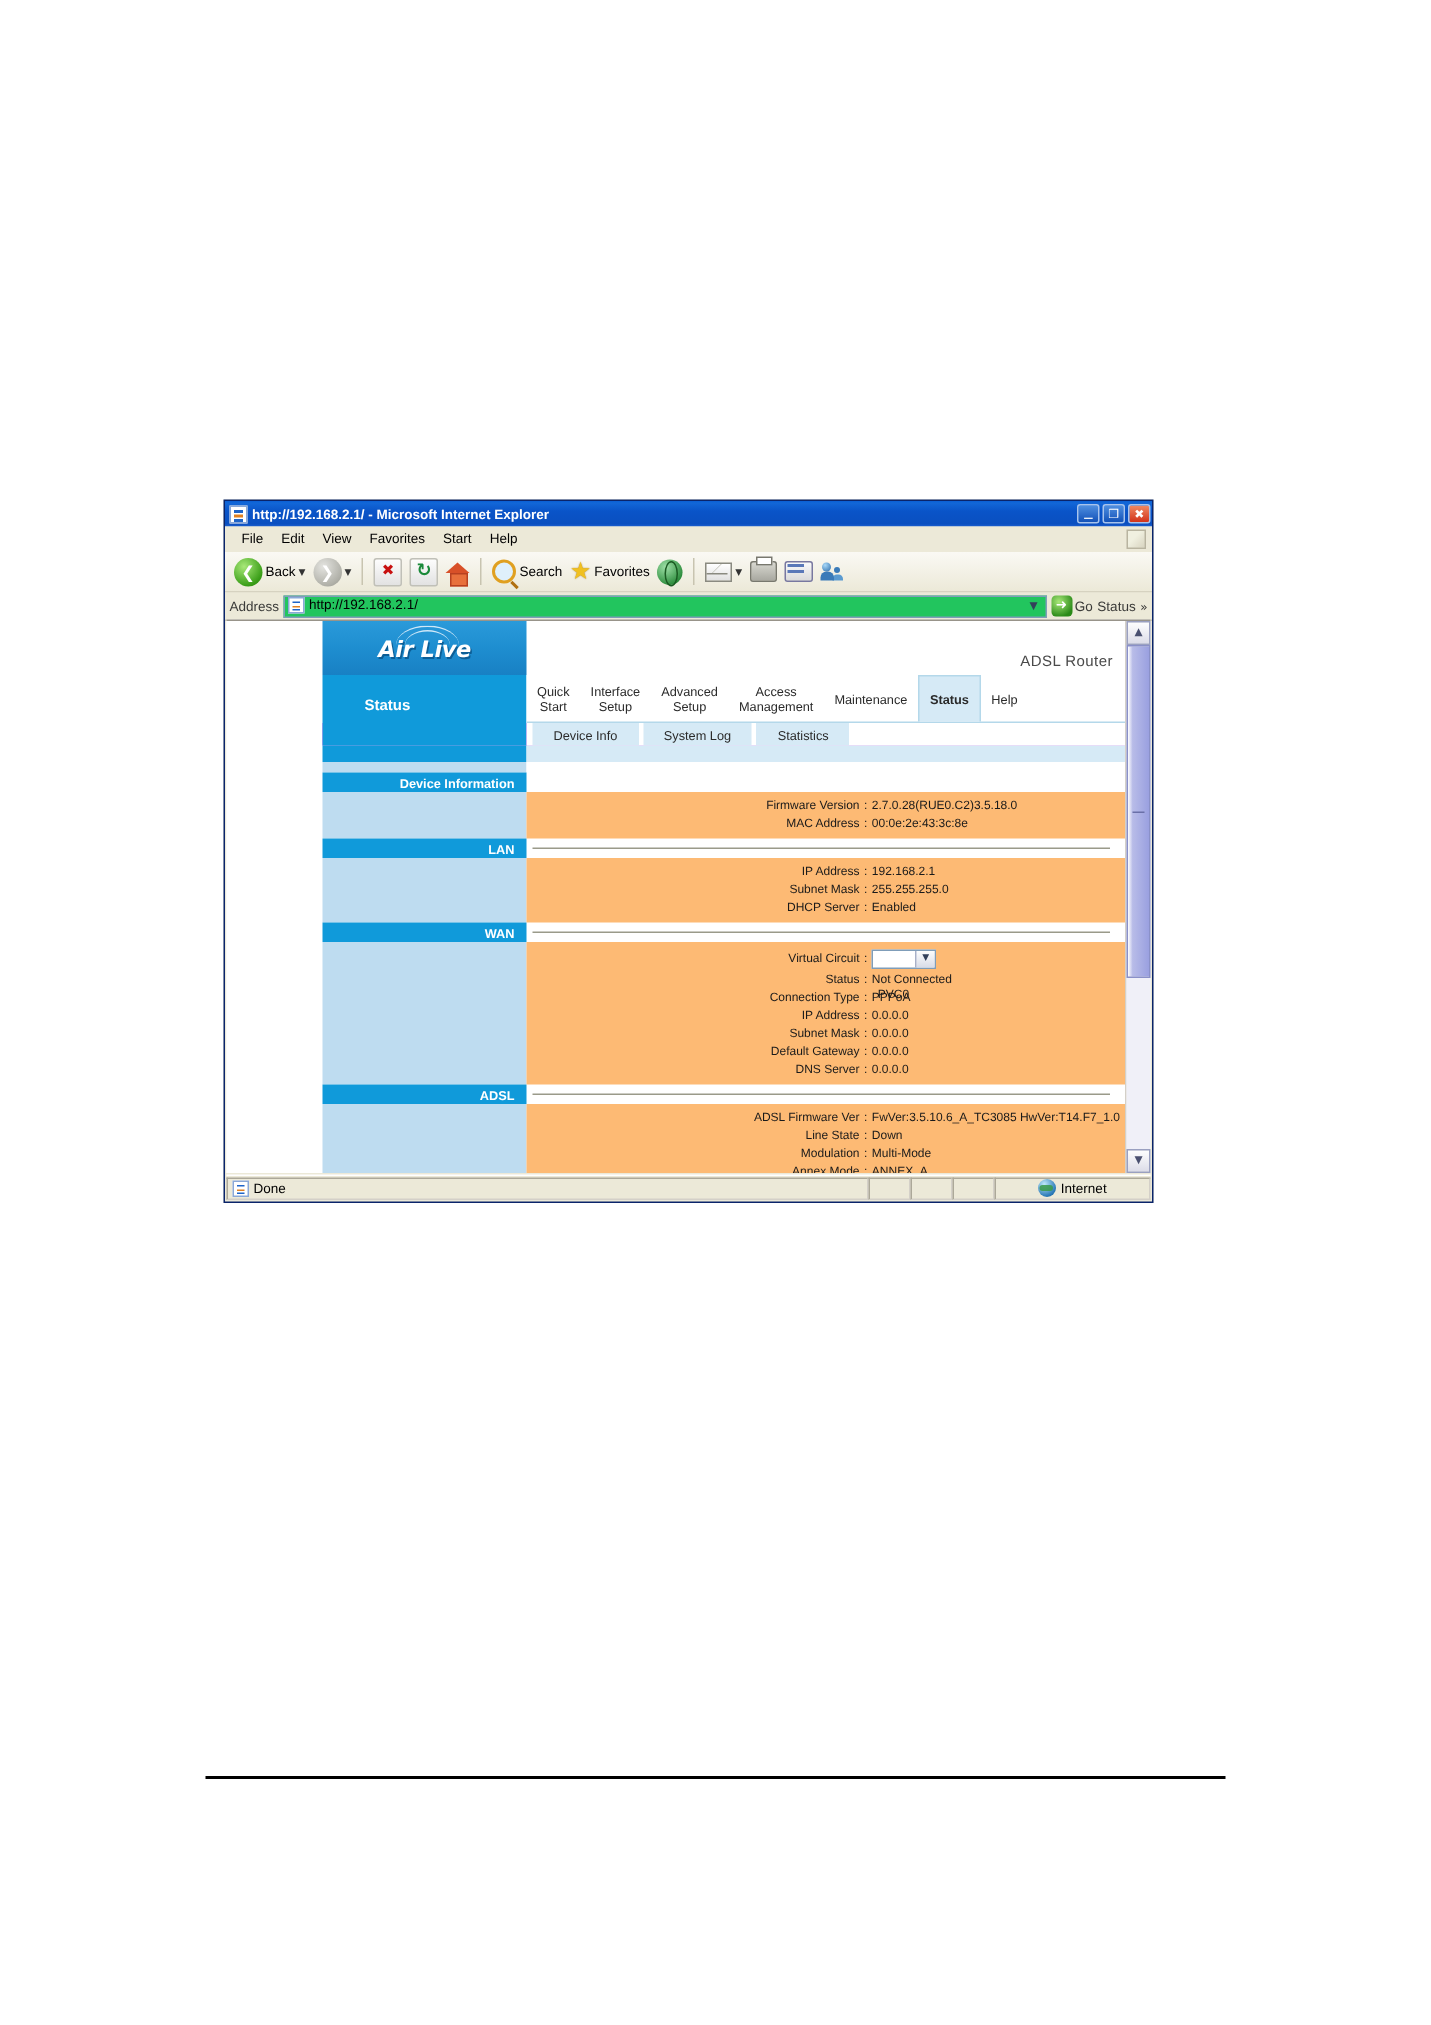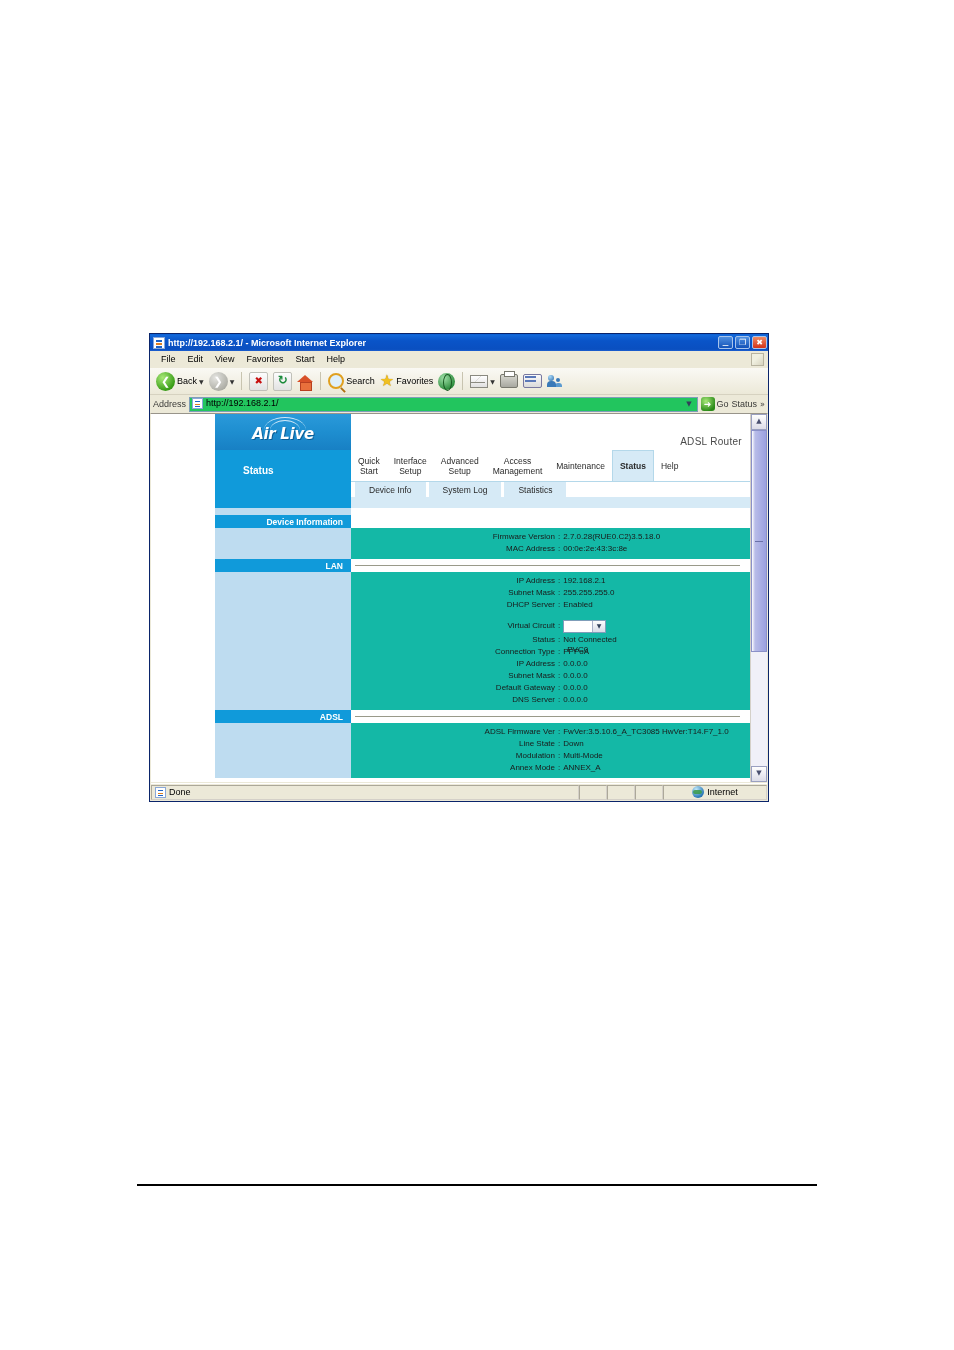--- a/index.html
+++ b/index.html
@@ -479,21 +479,21 @@
   }
   .sec-rule .hr {
     width: 100%;
     height: 1px;
     background: #9a9a8a;
   }
   .sec-rule.nohr .hr { background: transparent; }
 
   .rows { display: flex; }
   .rows-left { width: 136px; flex: 0 0 auto; background: #bedcf0; }
-  .rows-right { flex: 1 1 auto; background: #14b8a6; padding: 3px 0 4px 0; }
+  .rows-right { flex: 1 1 auto; background: #fdba74; padding: 3px 0 4px 18px; }
 
   .frow {
     display: flex;
     font-size: 8px;
     color: #1a1a1a;
     line-height: 12px;
     height: 12px;
     align-items: center;
   }
   .frow .lbl {
@@ -778,20 +778,26 @@
                 <span class="val">255.255.255.0</span>
               </div>
               <div class="frow">
                 <span class="lbl">DHCP Server</span>
                 <span class="colon">:</span>
                 <span class="val">Enabled</span>
               </div>
             </div>
           </div>
 
+          <div class="section">
+            <div class="sec-band">WAN</div>
+            <div class="sec-rule">
+                <span class="hr"></span>
+              </div>
+          </div>
           <div class="rows">
             <div class="rows-left"></div>
             <div class="rows-right">
               <div class="frow" style="height:16px;">
                 <span class="lbl">Virtual Circuit</span>
                 <span class="colon">:</span>
                 <span class="val">
                   <span class="select-box">
                     <span class="sv">PVC0</span>
                     <span class="sarrow">▼</span>

